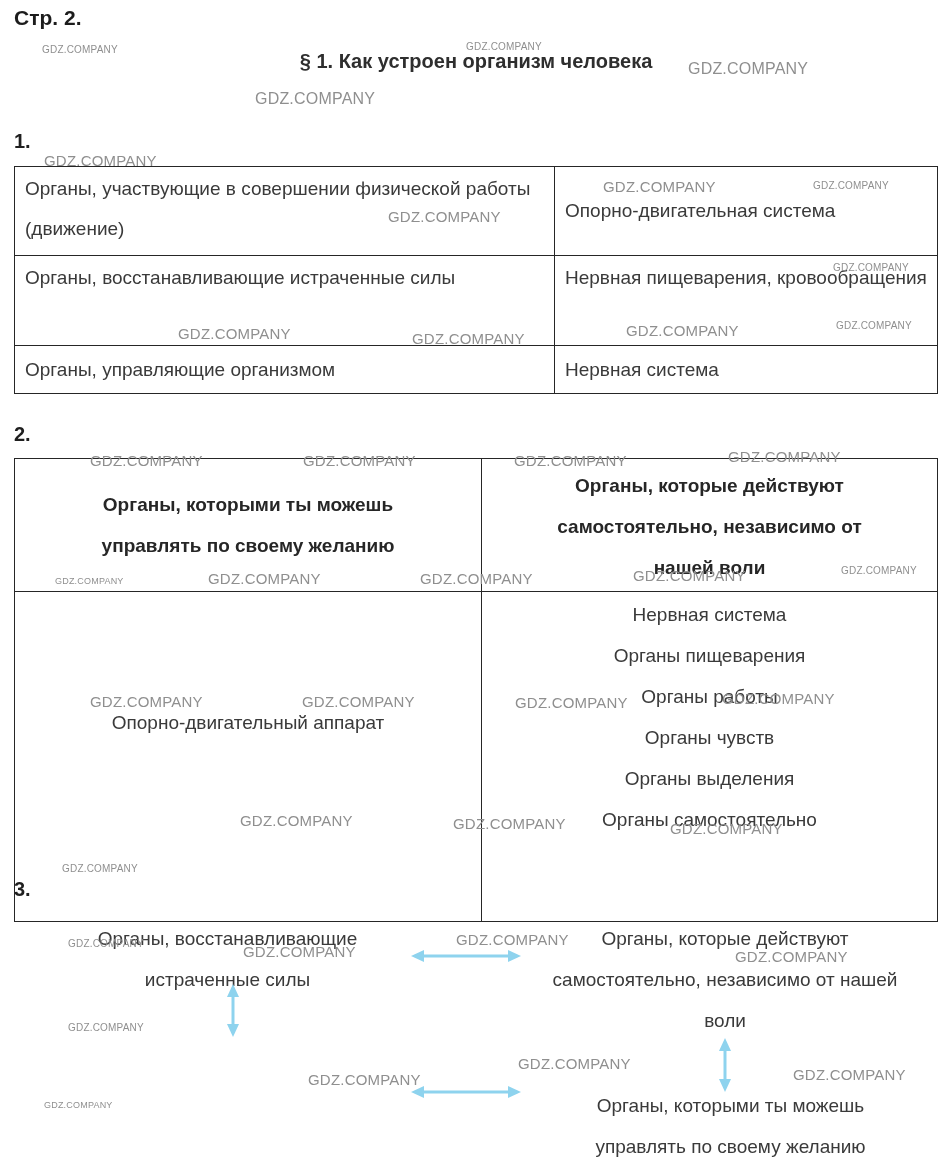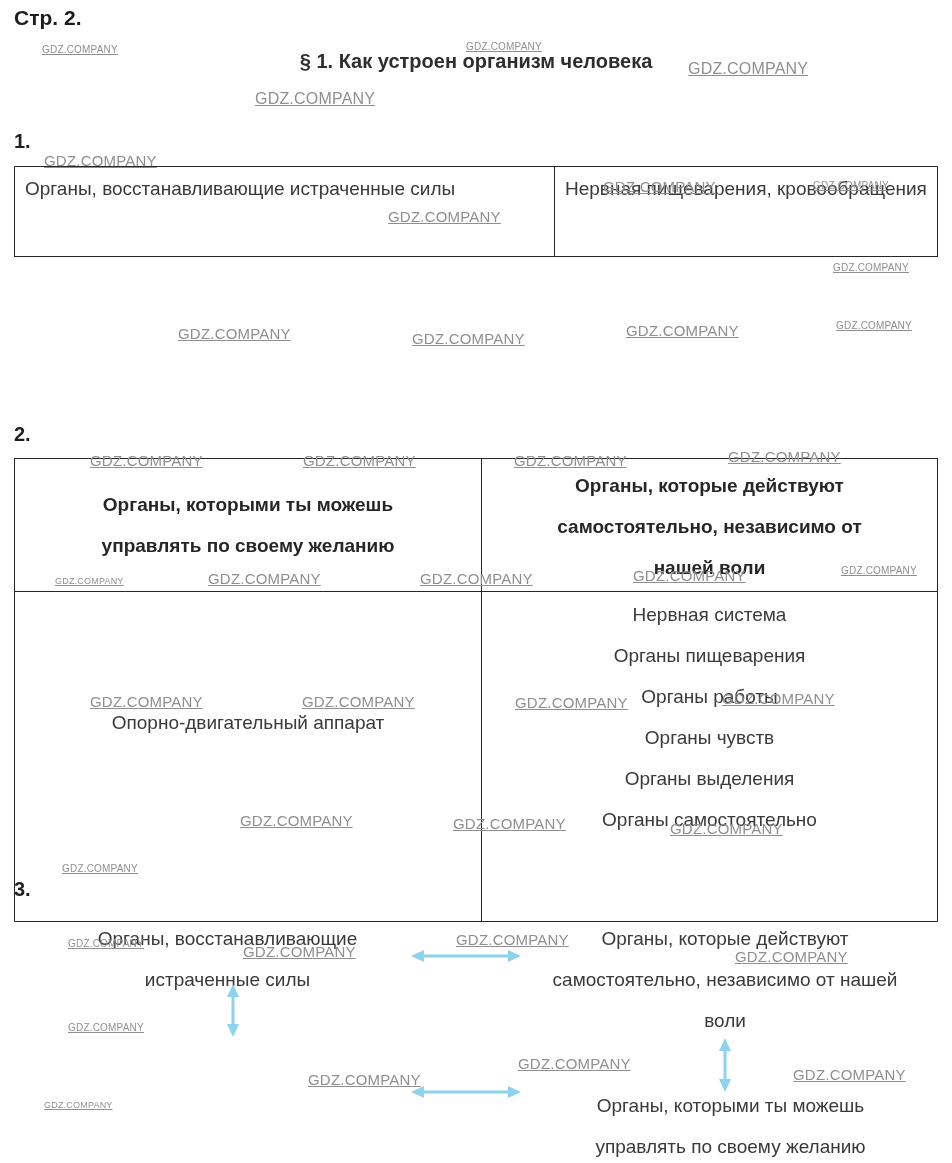--- a/index.html
+++ b/index.html
@@ -2,21 +2,21 @@
 <html><head>
 <meta charset="utf-8">
 <style>
   html,body{margin:0;padding:0;background:#ffffff;}
   .page{position:relative;width:952px;height:1163px;background:#ffffff;
         font-family:"Liberation Sans",sans-serif;overflow:hidden;}
   .page-label{position:absolute;left:14px;top:6px;font-size:21px;font-weight:bold;color:#1c1c1c;}
   .title{position:absolute;left:0;top:50px;width:100%;text-align:center;margin:0;
          font-size:20px;font-weight:bold;color:#2e2e2e;}
   .sec-num{position:absolute;font-size:20px;font-weight:bold;color:#1f1f1f;}
-  .wm{position:absolute;color:#8f8f8f;white-space:nowrap;z-index:6;letter-spacing:0.2px;text-decoration:underline;}
+  .wm{position:absolute;color:#8f8f8f;white-space:nowrap;z-index:6;letter-spacing:0.2px;}
   .wm.md{font-size:15px;}
   .wm.sm{font-size:10px;}
 
   table.cmp{position:absolute;left:14px;width:924px;border-collapse:collapse;table-layout:fixed;z-index:2;}
   table.cmp td{border:1.5px solid #262626;font-size:19px;color:#3a3a3a;
                padding:2px 10px;line-height:40px;background:transparent;}
   .t1{top:166px;}
   .t1 .c-left{width:519px;}
   .t1 .v-top{vertical-align:top;}
   .t1 .v-mid{vertical-align:middle;}
@@ -37,23 +37,31 @@
 <body>
 
 <div class="page">
 
   <div class="page-label">Стр. 2.</div>
   <h1 class="title">§ 1. Как устроен организм человека</h1>
 
   <div class="sec-num" style="left:14px;top:130px">1.</div>
   <table class="cmp t1">
     <tbody>
+        <tr>
+      <td class="c-left v-top" style="height:84px">Органы, участвующие в совершении физической работы (движение)</td>
+      <td class="v-mid">Опорно-двигательная система</td>
+    </tr>
     <tr>
       <td class="c-left v-top" style="height:85px">Органы, восстанавливающие истраченные силы</td>
       <td class="v-top">Нервная пищеварения, кровообращения</td>
+    </tr>
+    <tr>
+      <td class="c-left v-mid" style="height:43px">Органы, управляющие организмом</td>
+      <td class="v-mid">Нервная система</td>
     </tr>
   </tbody>
     </table>
 
   <div class="sec-num" style="left:14px;top:423px">2.</div>
   <table class="cmp t2">
     <tbody>
         <tr>
       <td class="c-left hdr hdr-mid" style="height:128px">
         <div class="hdr-inner">Органы, которыми ты можешь управлять по своему желанию</div>

